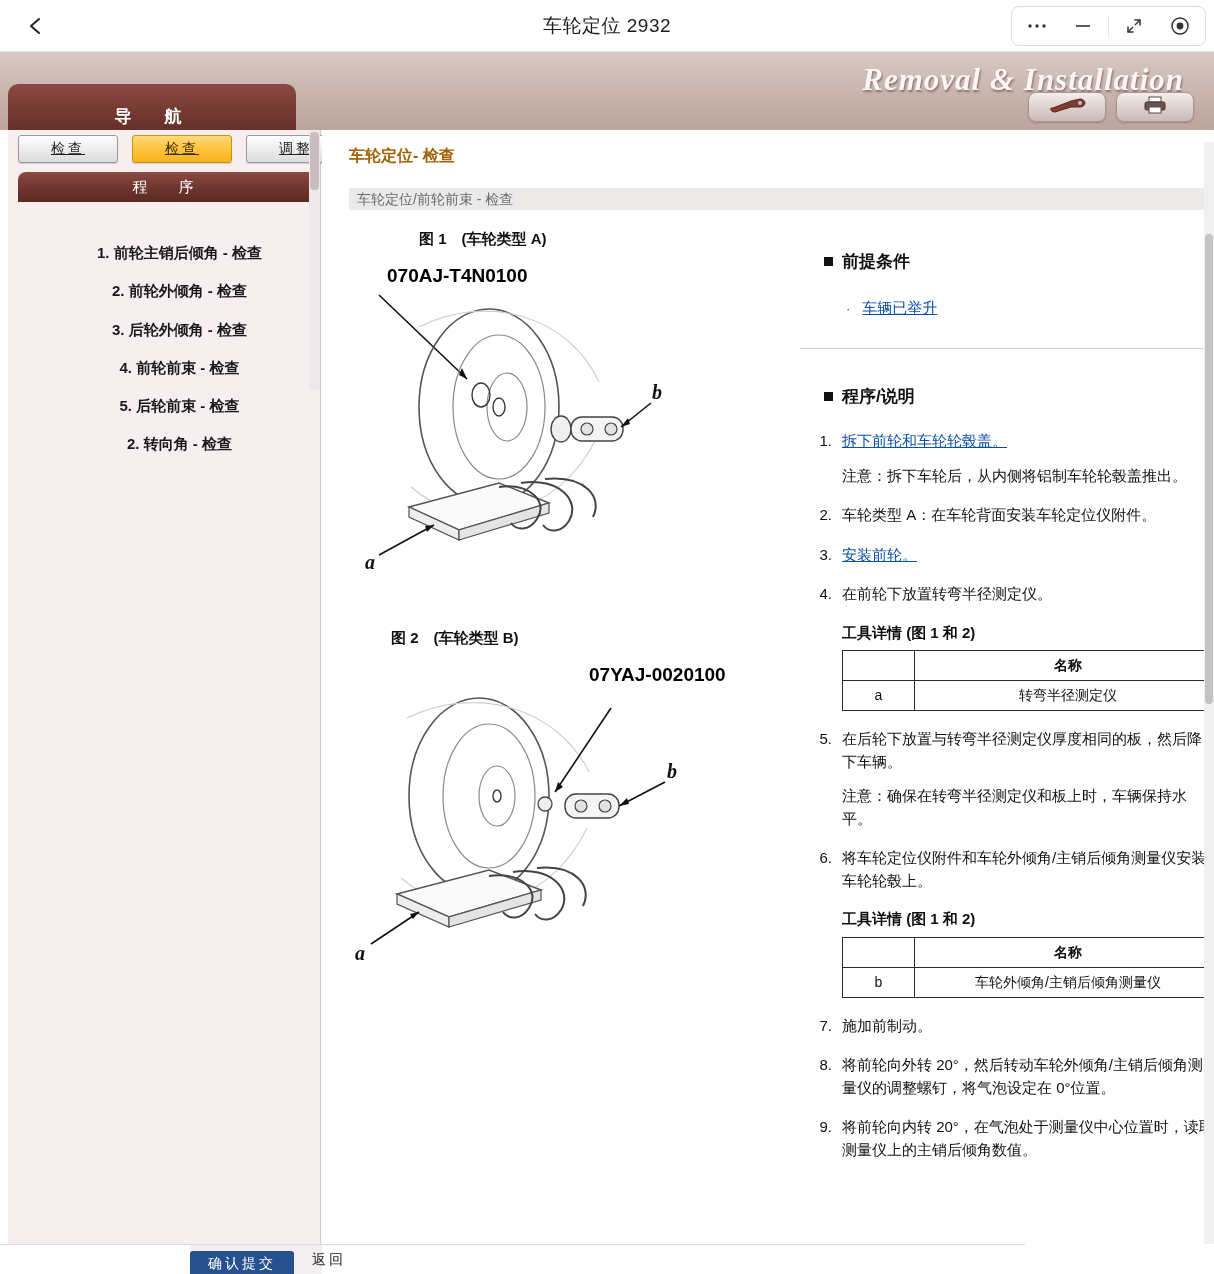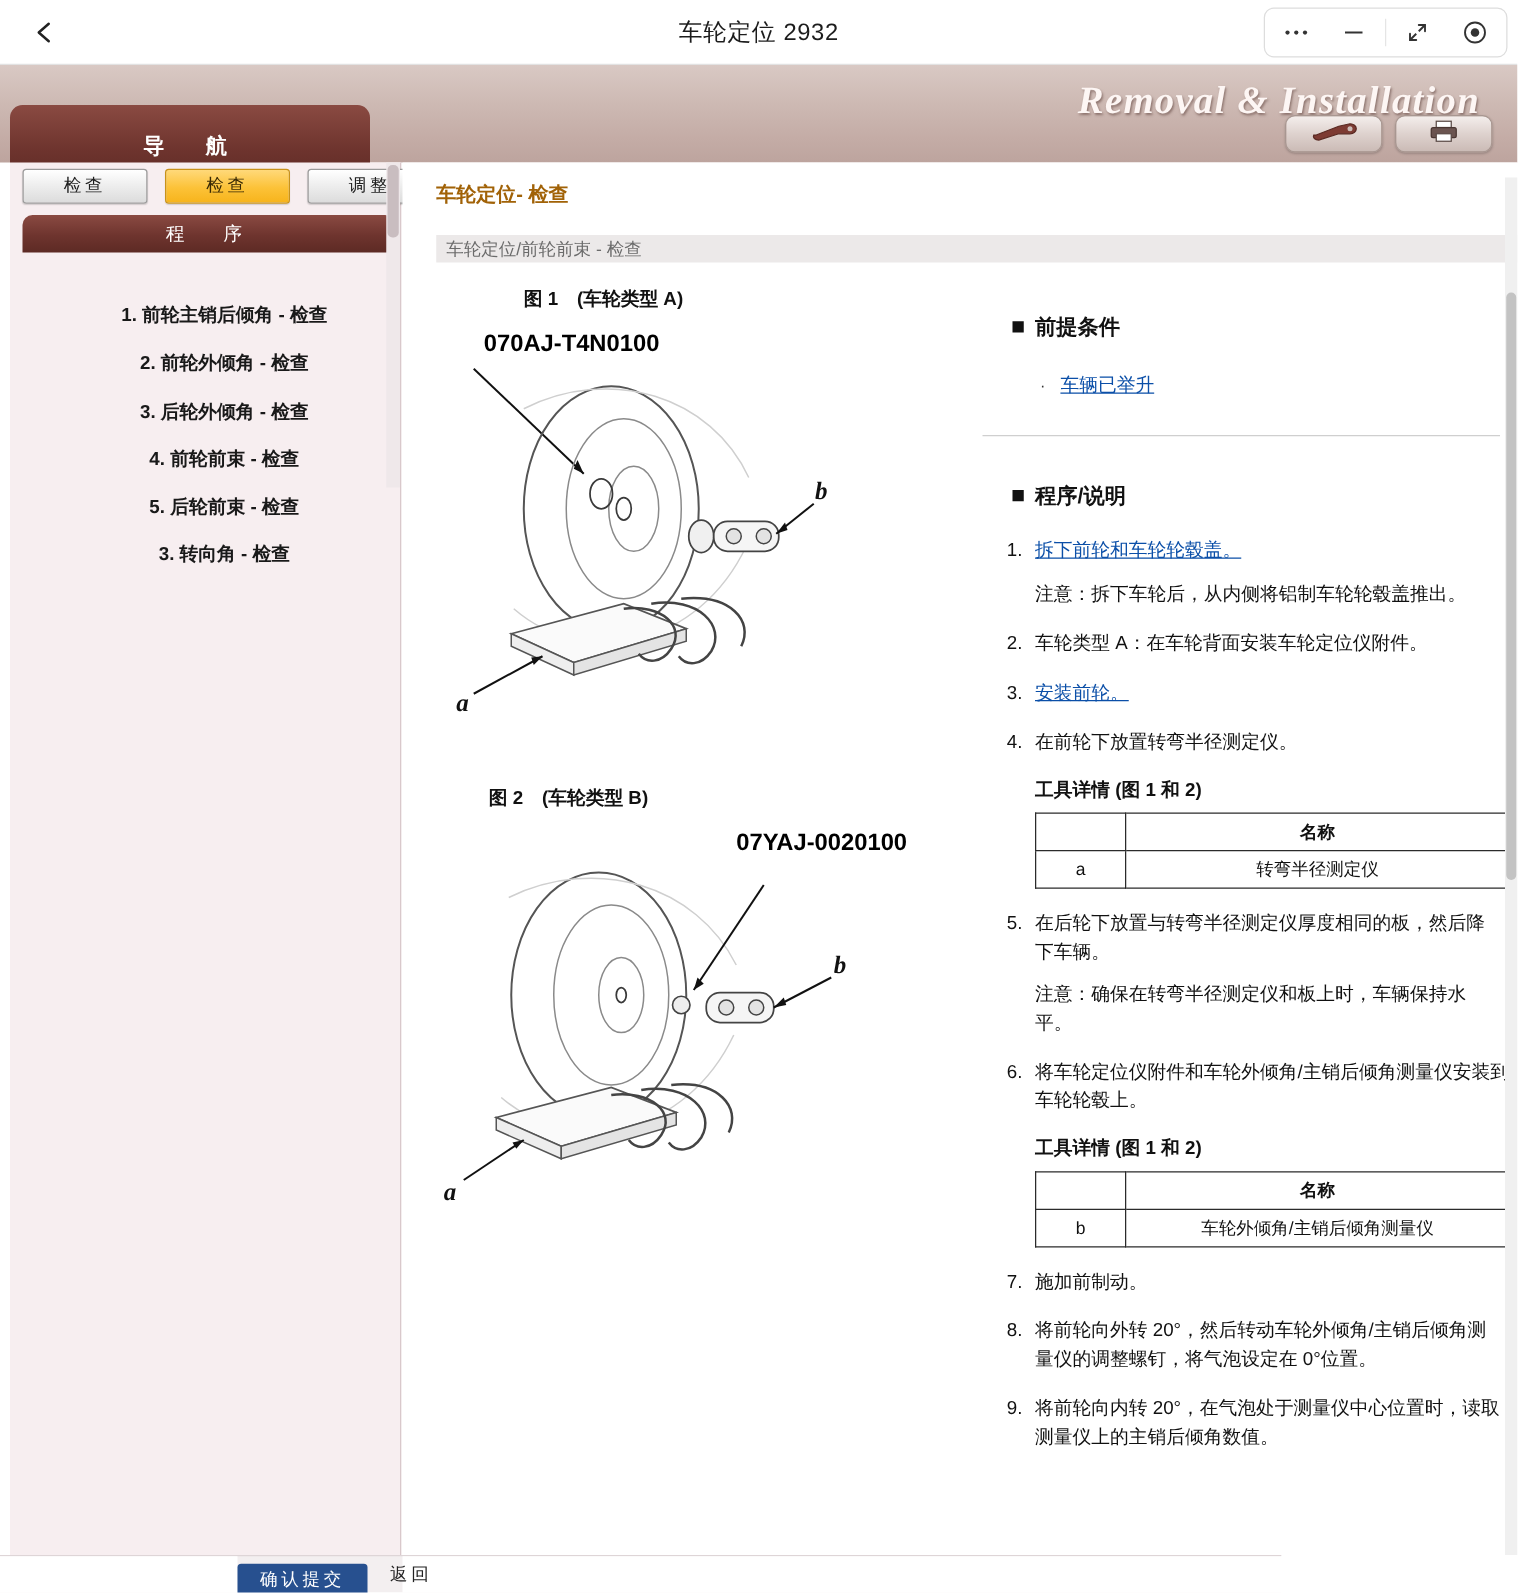--- a/index.html
+++ b/index.html
@@ -111,20 +111,21 @@
   .side-btn {
     width: 100px; height: 28px;
     border: 1px solid #9a9a9a;
     border-radius: 3px;
     background: linear-gradient(to bottom, #ffffff 0%, #ededed 50%, #dcdcdc 100%);
     font-size: 14px; color: #202020;
     display: flex; align-items: center; justify-content: center;
     letter-spacing: 3px;
     cursor: pointer;
     box-shadow: 0 1px 1px rgba(0,0,0,.15);
+    text-decoration: underline;
   }
   .side-btn.active {
     background: linear-gradient(to bottom, #ffd97a 0%, #fcc238 55%, #f7b41c 100%);
     border-color: #c8921a;
     color: #3a2a05;
   }
   .proc-header {
     position: absolute; left: 10px; top: 42px;
     width: 298px; height: 30px;
     background: linear-gradient(to bottom, #8a4a42 0%, #6e342e 55%, #5d2a24 100%);
@@ -182,21 +183,21 @@
     margin-left: 70px;
   }
   .fig-code {
     font-size: 19px; font-weight: bold; color: #000;
     margin: 16px 0 0 38px;
   }
   .fig-code.code2 { margin-left: 240px; }
 
   
   .txtcol {
-    position: absolute; left: 464px; top: 0;
+    position: absolute; left: 478px; top: 0;
     width: 414px;
     padding: 0 0 0 0;
   }
   .sec-head {
     font-size: 17px; font-weight: bold; color: #111;
     display: flex; align-items: center; gap: 9px;
     margin: 40px 0 0 24px;
   }
   .sq { width: 9px; height: 9px; background: #111; display: inline-block; }
   .pre-list { margin: 26px 0 0 46px; }
@@ -363,21 +364,21 @@
       <div class="side-btn active">检查</div>
       <div class="side-btn">调整</div>
     </div>
     <div class="proc-header">程　序</div>
     <div class="proc-list">
       <div class="proc-item">1. 前轮主销后倾角 - 检查</div>
       <div class="proc-item">2. 前轮外倾角 - 检查</div>
       <div class="proc-item">3. 后轮外倾角 - 检查</div>
       <div class="proc-item">4. 前轮前束 - 检查</div>
       <div class="proc-item">5. 后轮前束 - 检查</div>
-      <div class="proc-item">3. 转向角 - 检查</div>
+      <div class="proc-item">2. 转向角 - 检查</div>
     </div>
   </div>
   <div class="side-vscroll"></div>
   <div class="side-vthumb"></div>
 
   <div class="content">
     <div class="crumb">车轮定位- 检查</div>
     <div class="crumb-band">车轮定位/前轮前束 - 检查</div>
 
     <div class="doc">

